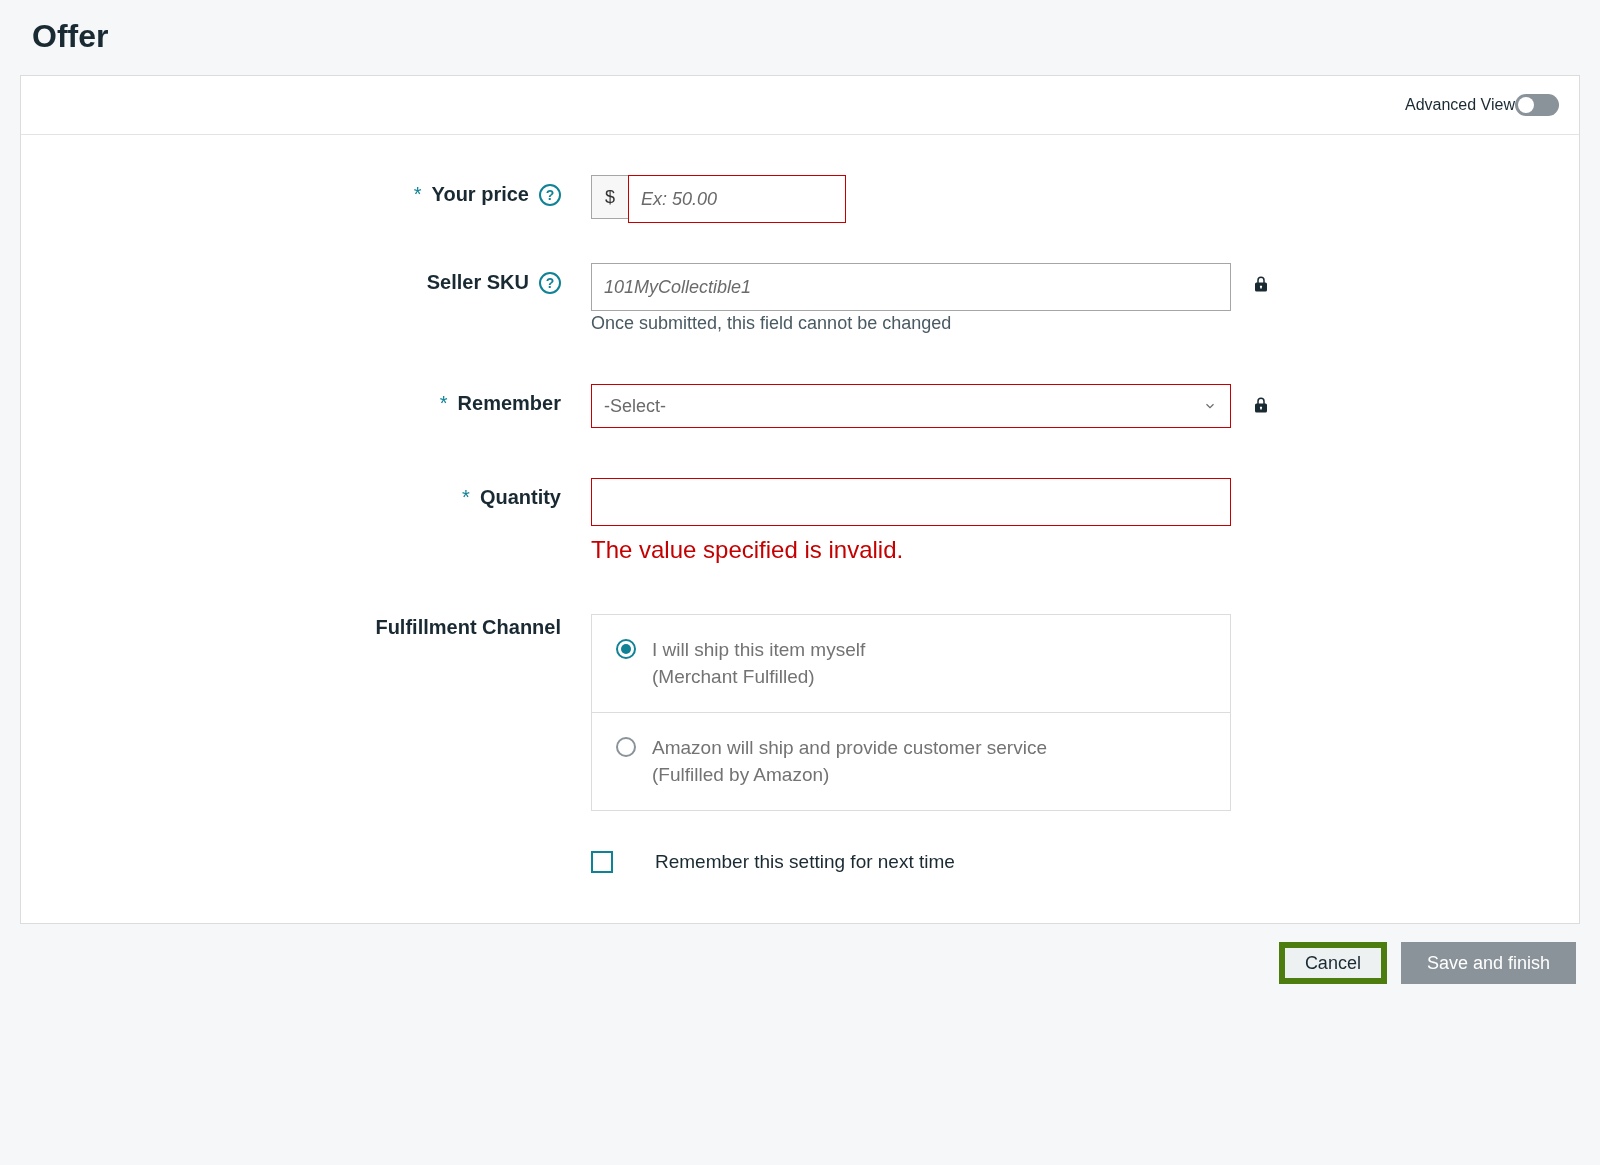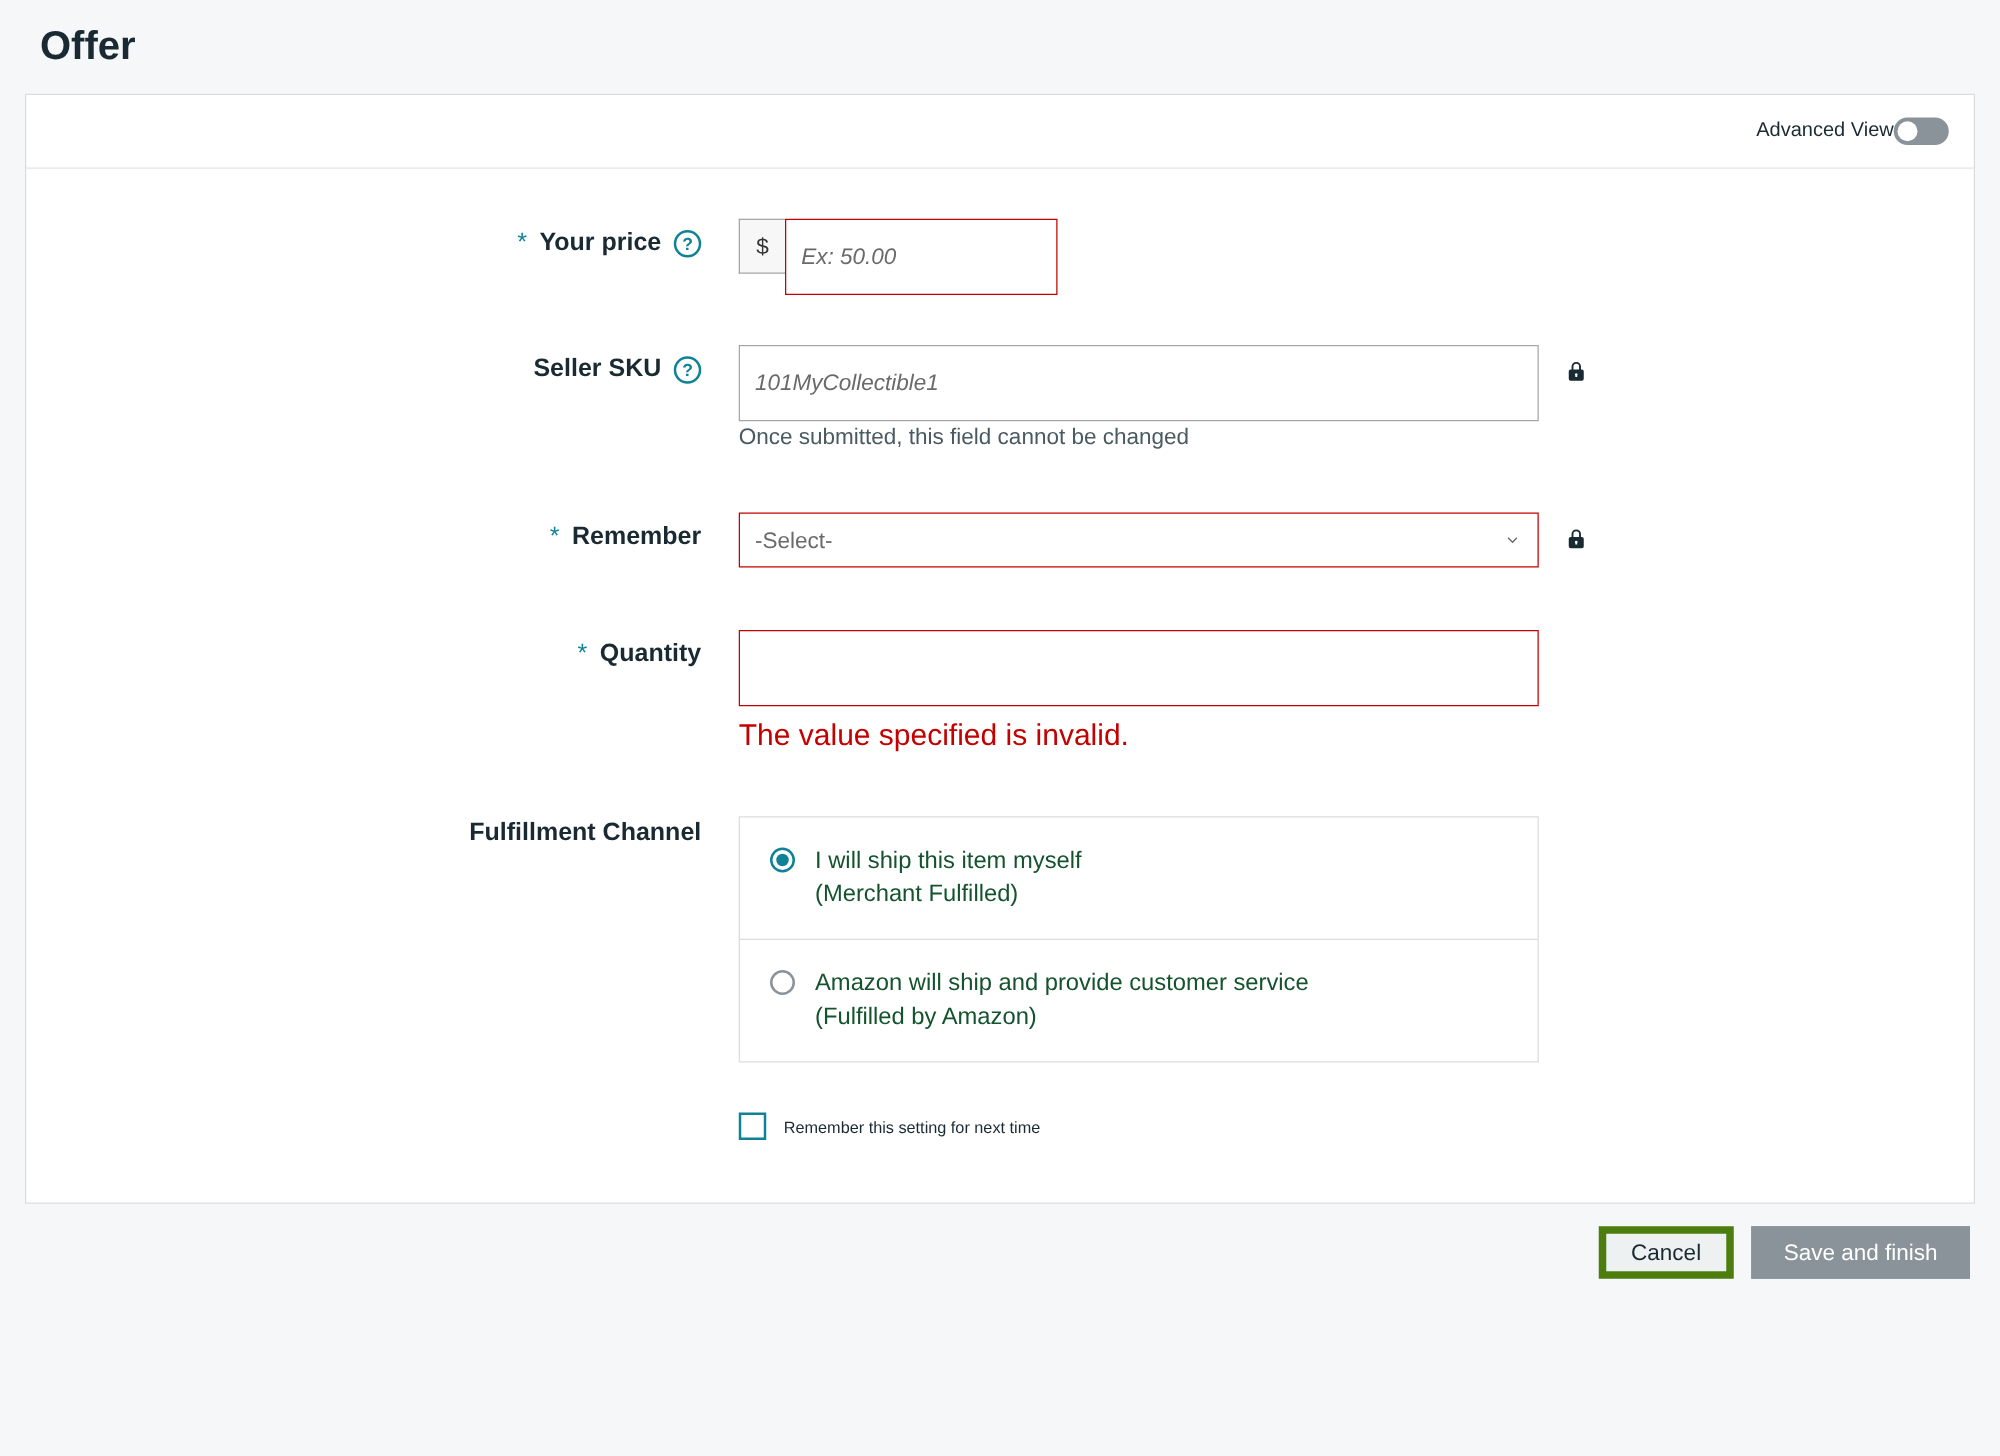--- a/index.html
+++ b/index.html
@@ -45,21 +45,21 @@
     .ctrl-inner.wide { width: 640px; }
     .lock-col { width: 60px; display: flex; justify-content: center; padding-top: 10px; }
     .lock-icon { width: 18px; height: 22px; color: #1a2a33; }
     .price-wrap { display: flex; width: 255px; }
     .currency {
       width: 44px; height: 44px; border: 1px solid #a6a6a6; border-right: none;
       background: #f7f7f7; display: flex; align-items: center; justify-content: center;
       font-size: 18px; color: #333;
     }
     input[type="text"] {
-      height: 61px; padding: 0 12px; font-size: 18px; color: #333;
+      height: 48px; padding: 0 12px; font-size: 18px; color: #333;
       border: 1px solid #a6a6a6; width: 100%; font-family: inherit;
       font-style: normal;
     }
     input[type="text"]::placeholder { color: #6a6a6a; font-style: italic; }
     .err-border { border-color: #c40000 !important; }
     .select-wrap { position: relative; width: 640px; }
     .select {
       height: 44px; padding: 0 36px 0 12px; border: 1px solid #a6a6a6;
       background: #fff; display: flex; align-items: center;
       font-size: 18px; color: #6a6a6a; cursor: pointer;
@@ -79,28 +79,28 @@
     .radio-ind {
       width: 20px; height: 20px; border: 2px solid #108296; border-radius: 50%;
       flex-shrink: 0; margin-top: 2px; position: relative;
     }
     .radio-ind.unchecked { border-color: #8a9399; }
     .radio-ind.checked::after {
       content: ""; position: absolute; left: 50%; top: 50%;
       transform: translate(-50%, -50%);
       width: 10px; height: 10px; background: #108296; border-radius: 50%;
     }
-    .radio-text { font-size: 19px; color: #14532d; line-height: 1.4; }
+    .radio-text { font-size: 19px; color: #737373; line-height: 1.4; }
     .radio-sub { display: block; }
     .check-row { display: flex; align-items: center; gap: 14px; margin-top: 40px; }
     .check-box {
       width: 22px; height: 22px; border: 2px solid #108296; background: #fff;
       cursor: pointer;
     }
-    .check-label { font-size: 13px; color: #1a2a33; }
+    .check-label { font-size: 19px; color: #1a2a33; margin-left: 28px; }
     .footer {
       display: flex; justify-content: flex-end; gap: 14px;
       padding: 18px 4px 0 0;
     }
     .btn {
       height: 42px; padding: 0 20px; font-size: 18px; border: 6px solid #4d7c0f;
       cursor: pointer; font-family: inherit;
     }
     .btn-secondary { background: #eef1f2; color: #1a2a33; }
     .btn-primary { background: #8a9399; color: #fff; border-color: #8a9399; }

